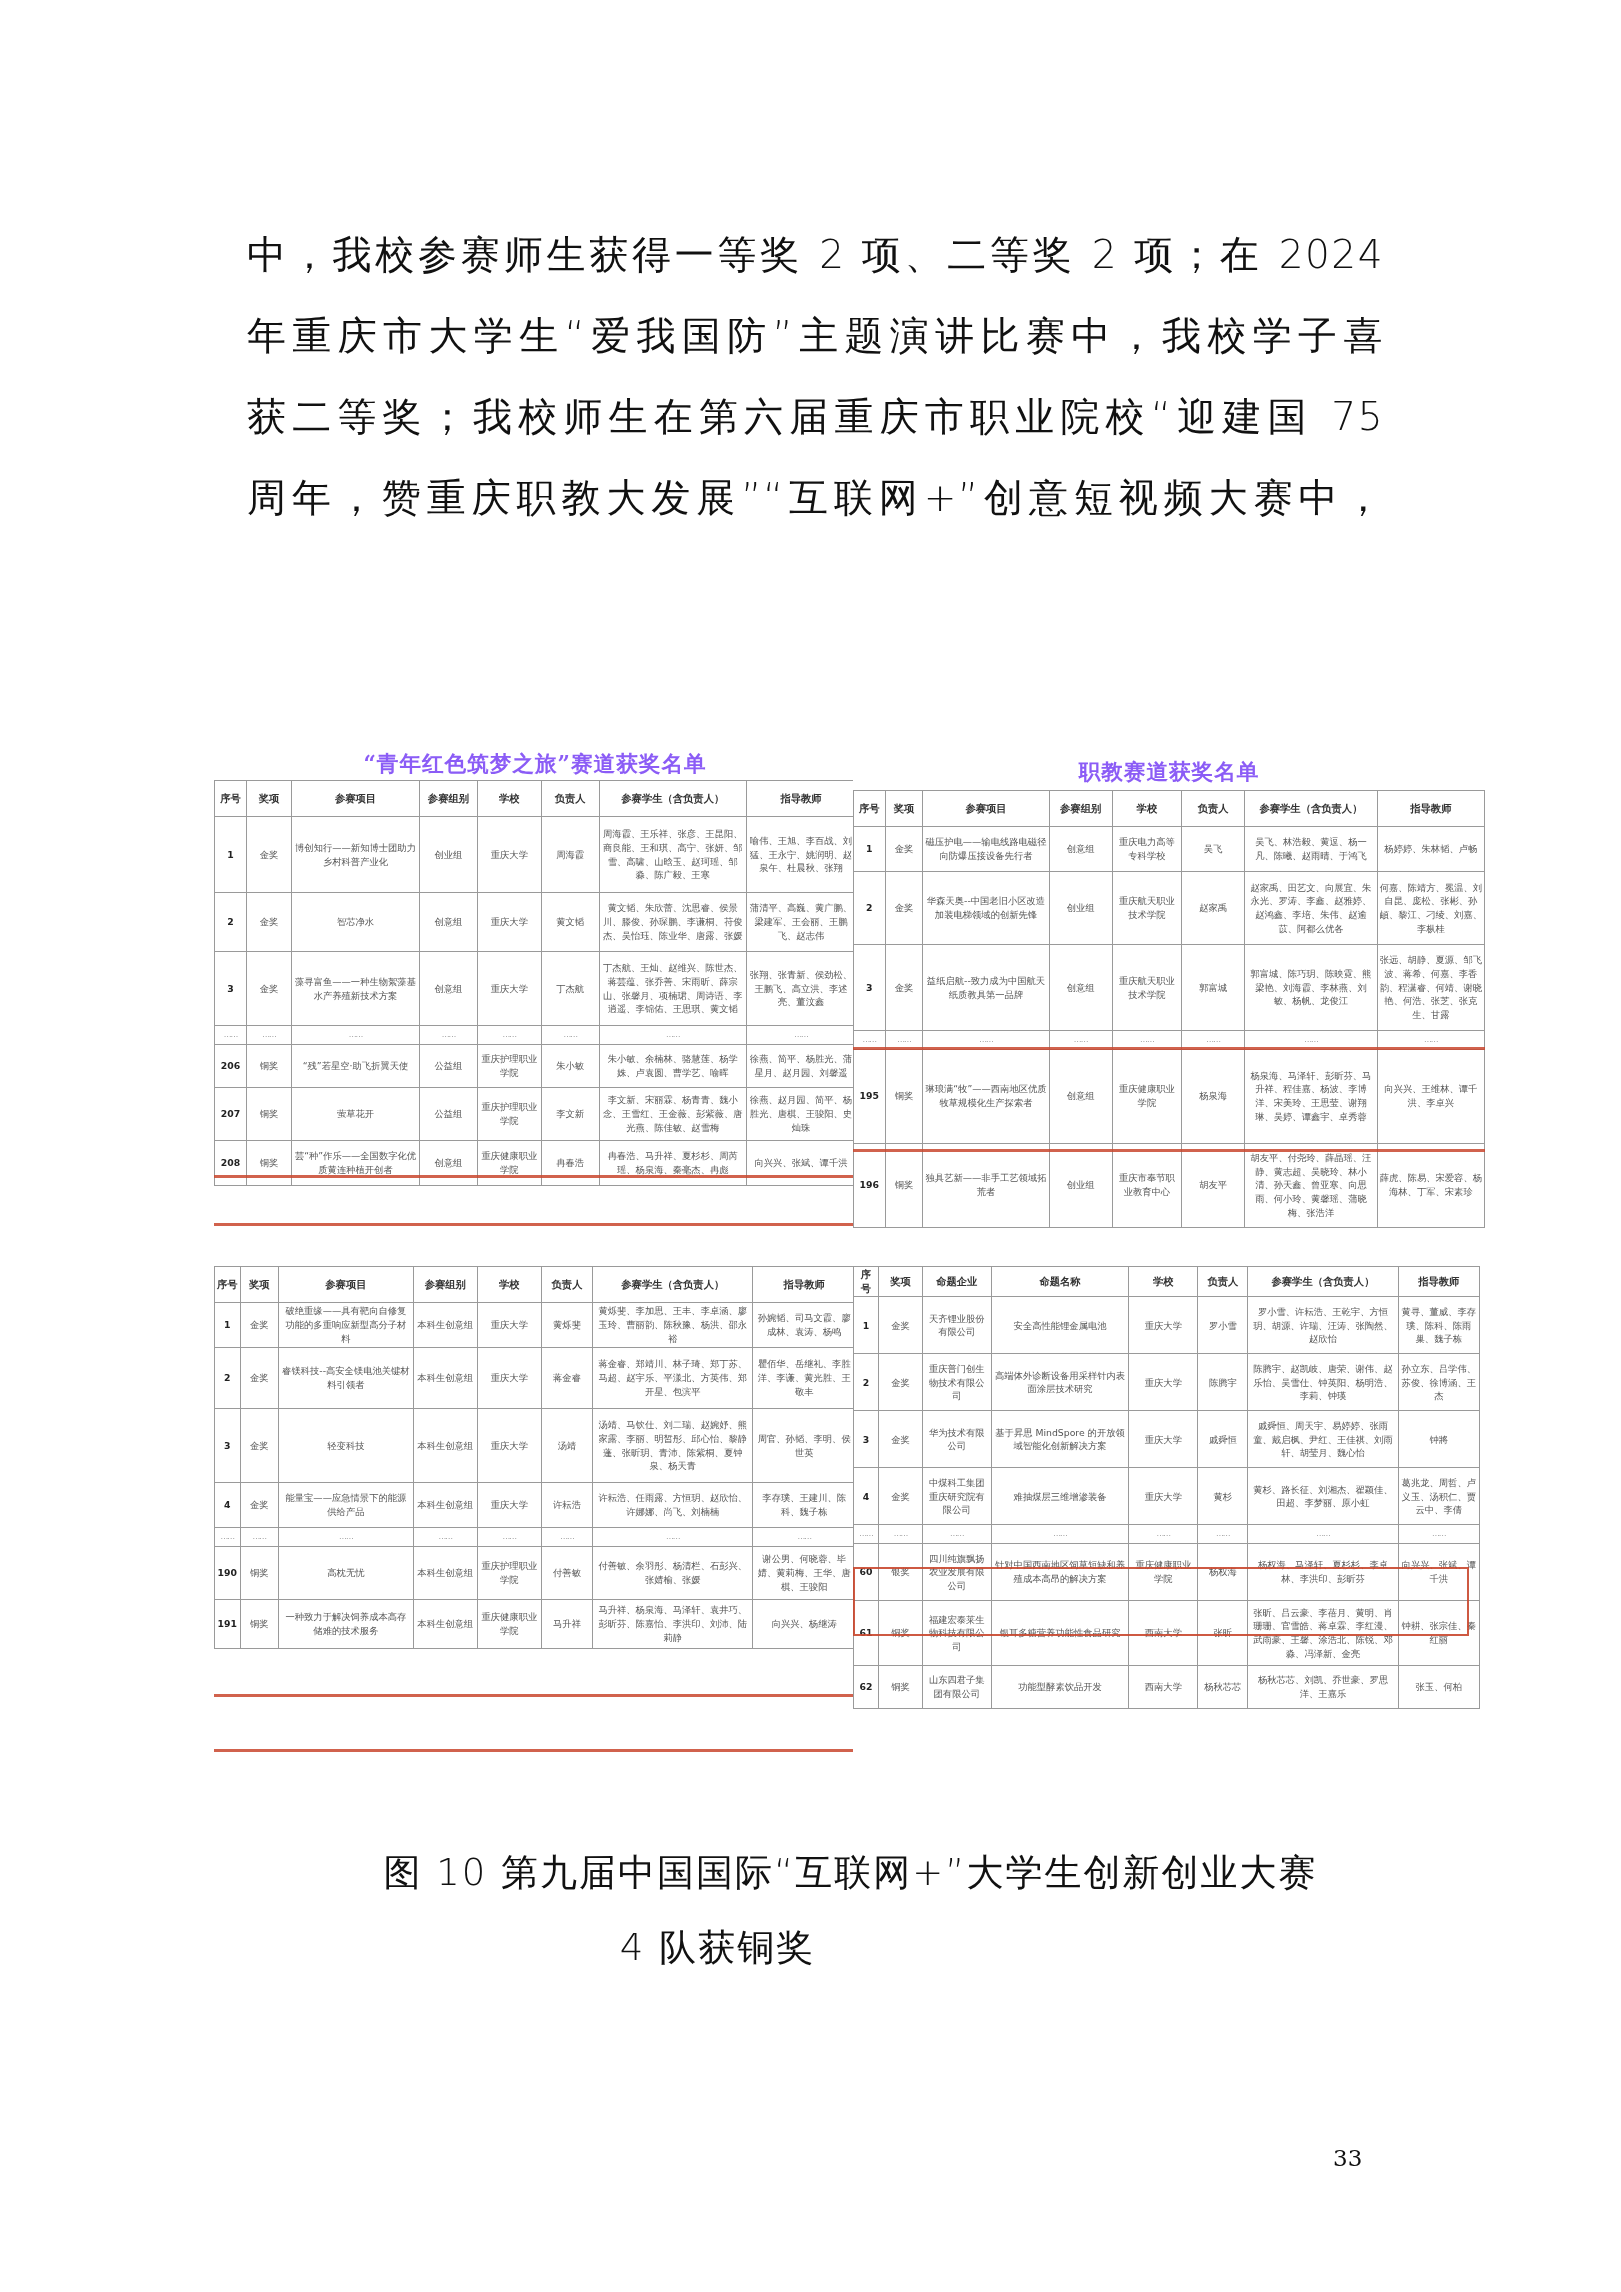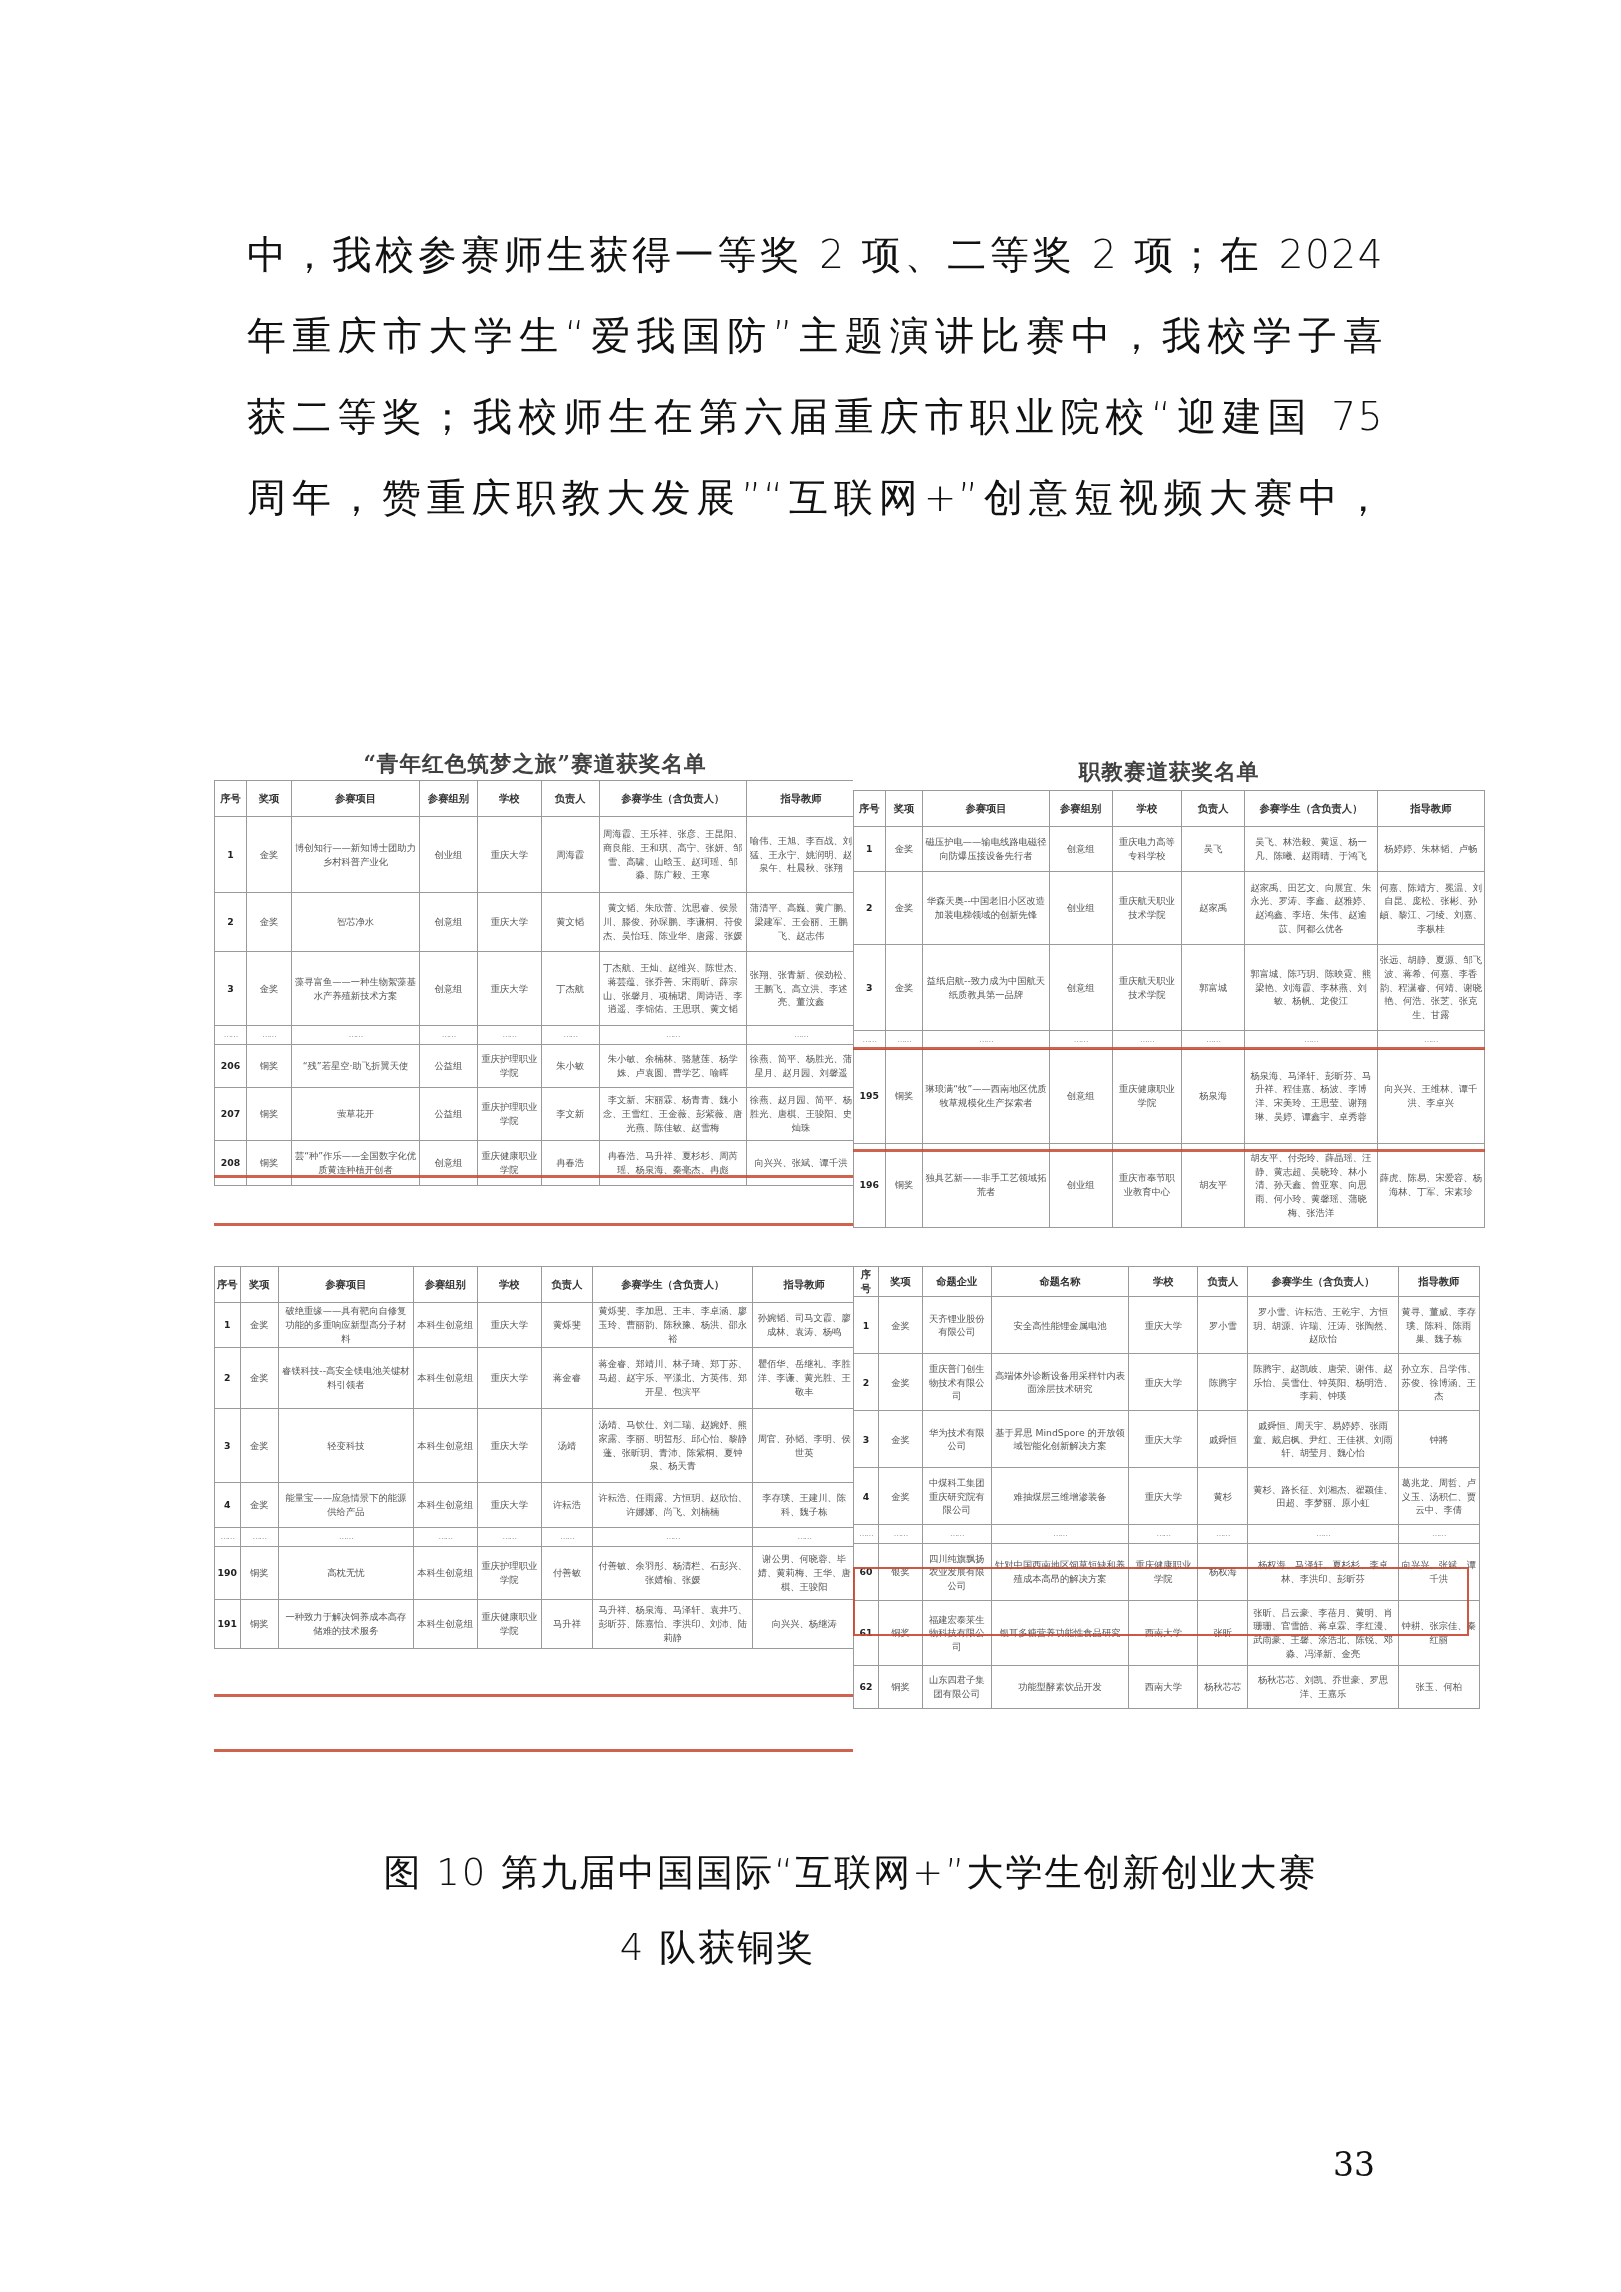--- a/index.html
+++ b/index.html
@@ -4,35 +4,35 @@
 <style>
   html, body { margin: 0; padding: 0; background: #ffffff; }
   body { width: 1621px; height: 2293px; position: relative; overflow: hidden;
          font-family: "DejaVu Serif", "Liberation Serif", serif; color: #111; }
   .para { position: absolute; left: 247px; top: 214px; width: 1137px; }
   .para-line { height: 81px; font-size: 39px; line-height: 81px; white-space: nowrap;
                letter-spacing: 1.5px; font-family: "DejaVu Sans", sans-serif; font-weight: 300; }
   .jl { text-align: justify; text-align-last: justify; }
 
   .panel { position: absolute; background: #fff; overflow: hidden; }
-  .panel-title { text-align: center; font-weight: bold; color: #404040;
+  .panel-title { text-align: center; font-weight: bold; color: #8b5cf6;
                  font-family: "DejaVu Serif", serif; font-size: 21.6px; letter-spacing: 1px; }
   table.award { border-collapse: collapse; table-layout: fixed; width: 100%;
                 font-family: "DejaVu Sans", sans-serif; font-size: 9.3px; color: #555; }
   table.award th, table.award td { border: 1px solid #9a9a9a; text-align: center;
                 vertical-align: middle; padding: 1px 2px; line-height: 13.7px; overflow: hidden; }
   table.award th { color: #333; font-weight: bold; font-size: 10.3px; height: 33px; }
   table.award td.num { color: #222; font-weight: bold; }
   tr.ellipsis td { height: 15.7px; color: #999; font-size: 7.8px; letter-spacing: -1px; }
   .redline { position: absolute; height: 2.9px; background: #c9472e; opacity: 0.85; }
   .redbox { position: absolute; border: 2.9px solid #c9472e; box-sizing: border-box; opacity: 0.9; }
 
   .caption { position: absolute; left: 0; width: 1621px; text-align: center;
              font-size: 37px; font-family: "DejaVu Sans", sans-serif; font-weight: 300; letter-spacing: 2px; }
-  .page-number { position: absolute; left: 1333px; top: 2145px; font-size: 33px;
+  .page-number { position: absolute; left: 1333px; top: 2145px; font-size: 23px;
                  font-family: "DejaVu Serif", serif; }
 </style>
 </head>
 <body>
 
 <div class="para">
   <div class="para-line jl">中，我校参赛师生获得一等奖 2 项、二等奖 2 项；在 2024</div>
   <div class="para-line jl">年重庆市大学生“爱我国防”主题演讲比赛中，我校学子喜</div>
   <div class="para-line jl">获二等奖；我校师生在第六届重庆市职业院校“迎建国 75</div>
   <div class="para-line jl">周年，赞重庆职教大发展”“互联网+”创意短视频大赛中，</div>

